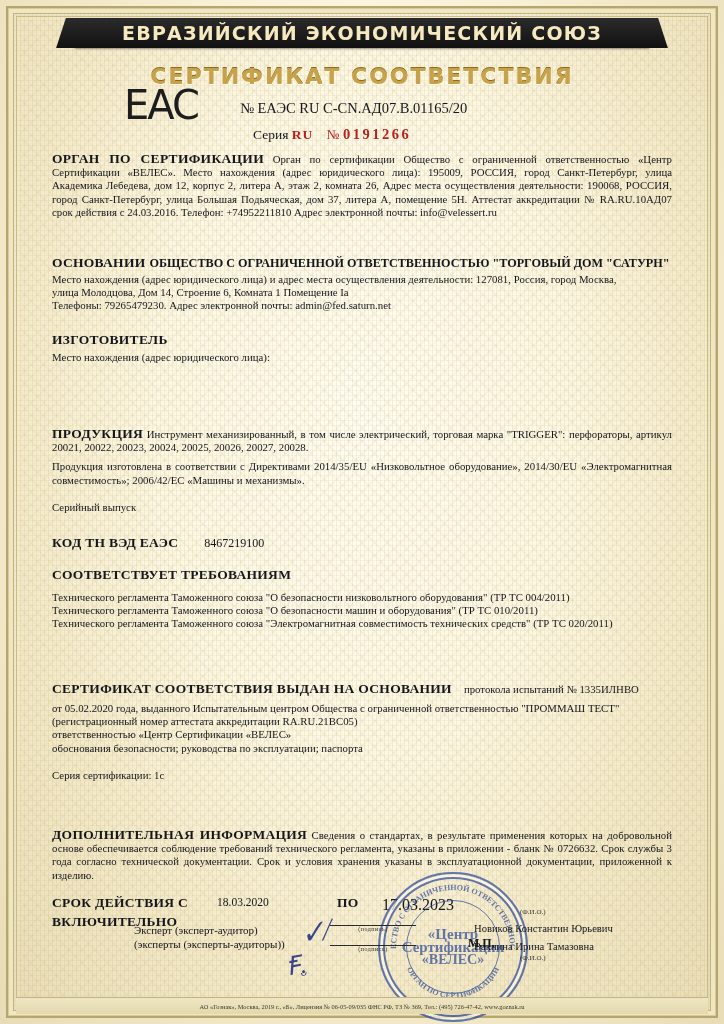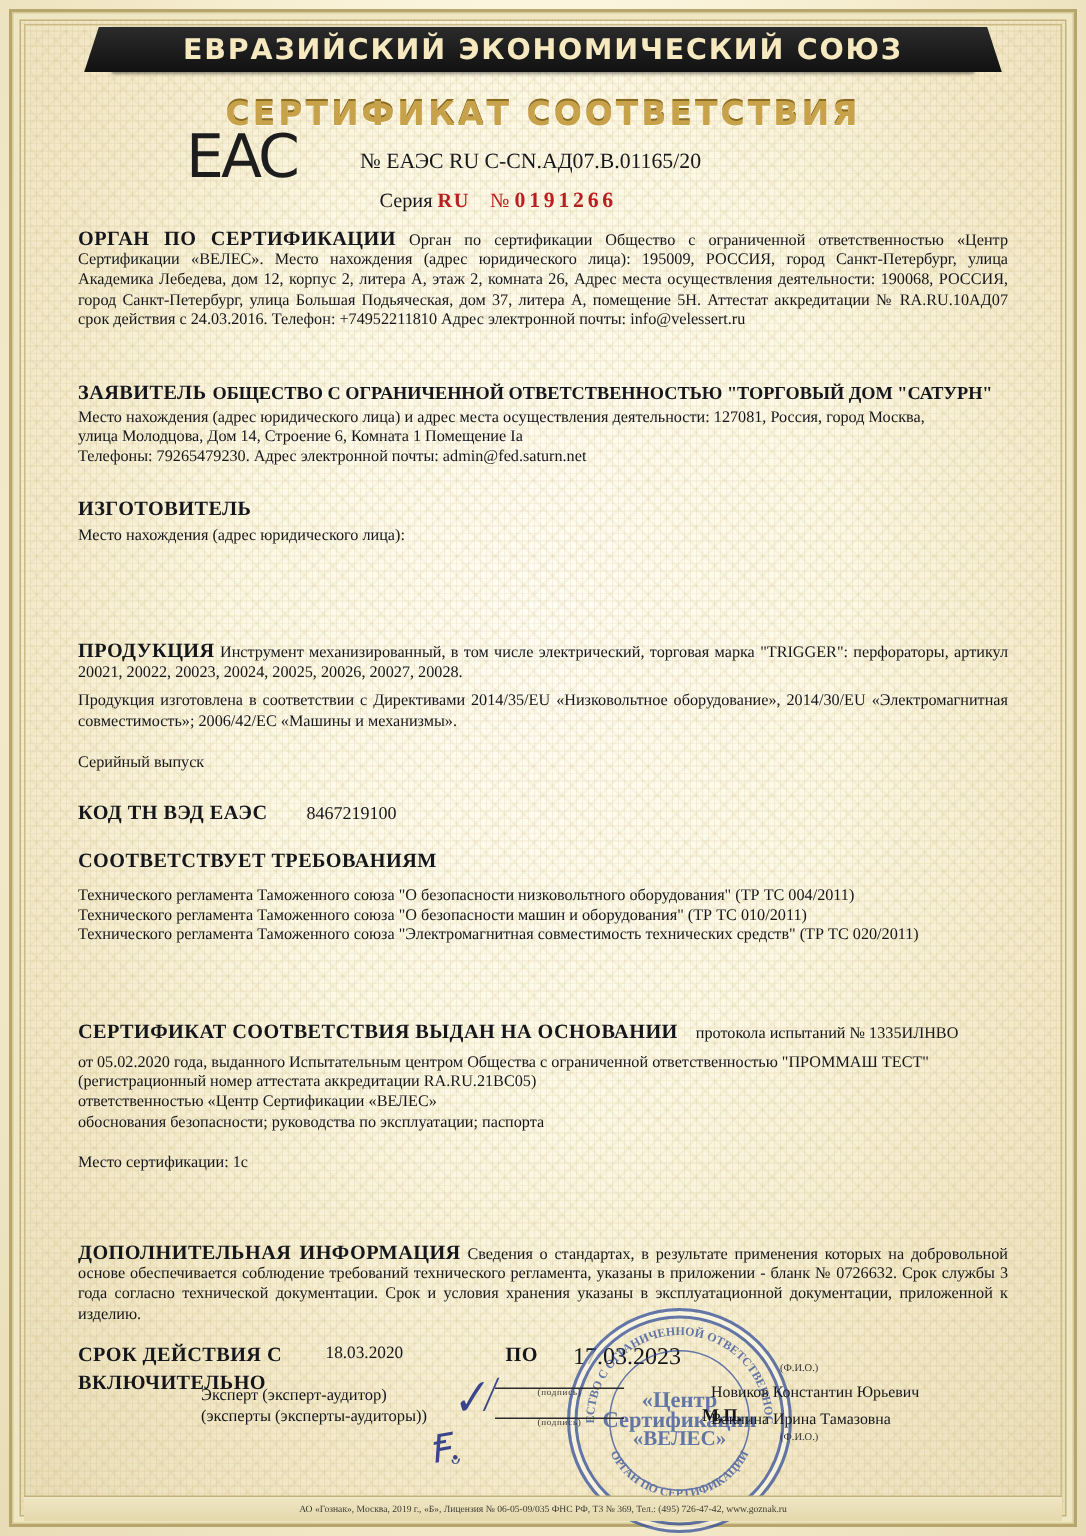--- a/index.html
+++ b/index.html
@@ -201,21 +201,21 @@
 
     <div class="sect" style="left:52px; top:152px; width:620px;">
       <div class="body-t">
         <span class="sect-h">ОРГАН ПО СЕРТИФИКАЦИИ</span>
         <span>Орган по сертификации Общество с ограниченной ответственностью «Центр Сертификации «ВЕЛЕС». Место нахождения (адрес юридического лица): 195009, РОССИЯ, город Санкт-Петербург, улица Академика Лебедева, дом 12, корпус 2, литера А, этаж 2, комната 26, Адрес места осуществления деятельности: 190068, РОССИЯ, город Санкт-Петербург, улица Большая Подьяческая, дом 37, литера А, помещение 5Н. Аттестат аккредитации № RA.RU.10АД07 срок действия с 24.03.2016. Телефон: +74952211810 Адрес электронной почты: info@velessert.ru</span>
       </div>
     </div>
 
     <div class="sect" style="left:52px; top:254px; width:620px;">
       <div style="line-height:16px;">
-        <span class="sect-h">ЗАЯВИТЕЛЬ</span>
+        <span class="sect-h">ОСНОВАНИИ</span>
         <span style="font-size:12.2px; font-weight:bold;">ОБЩЕСТВО С ОГРАНИЧЕННОЙ ОТВЕТСТВЕННОСТЬЮ "ТОРГОВЫЙ ДОМ "САТУРН"</span>
       </div>
       <div class="body-t" style="margin-top:2px;">
         <div>Место нахождения (адрес юридического лица) и адрес места осуществления деятельности: 127081, Россия, город Москва,</div>
         <div>улица Молодцова, Дом 14, Строение 6, Комната 1 Помещение Iа</div>
         <div>Телефоны: 79265479230. Адрес электронной почты: admin@fed.saturn.net</div>
       </div>
     </div>
 
     <div class="sect" style="left:52px; top:330px; width:620px;">
@@ -250,21 +250,21 @@
       <div>
         <span class="sect-h">СЕРТИФИКАТ СООТВЕТСТВИЯ ВЫДАН НА ОСНОВАНИИ</span>
         <span class="body-t" style="margin-left:8px;">протокола испытаний № 1335ИЛНВО</span>
       </div>
       <div class="body-t" style="margin-top:5px;">
         <div>от 05.02.2020 года, выданного Испытательным центром Общества с ограниченной ответственностью "ПРОММАШ ТЕСТ"</div>
         <div>(регистрационный номер аттестата аккредитации RA.RU.21ВС05)</div>
         <div>ответственностью «Центр Сертификации «ВЕЛЕС»</div>
         <div>обоснования безопасности; руководства по эксплуатации; паспорта</div>
       </div>
-      <div class="body-t" style="margin-top:14px;">Место сертификации: 1с</div>
+      <div class="body-t" style="margin-top:14px;">Серия сертификации: 1с</div>
     </div>
 
     <div class="sect" style="left:52px; top:828px; width:620px;">
       <div class="body-t">
         <span class="sect-h">ДОПОЛНИТЕЛЬНАЯ ИНФОРМАЦИЯ</span>
         <span>Сведения о стандартах, в результате применения которых на добровольной основе обеспечивается соблюдение требований технического регламента, указаны в приложении - бланк № 0726632. Срок службы 3 года согласно технической документации. Срок и условия хранения указаны в эксплуатационной документации, приложенной к изделию.</span>
       </div>
     </div>
 
     <div class="sect" style="left:52px; top:895px; width:620px;">

